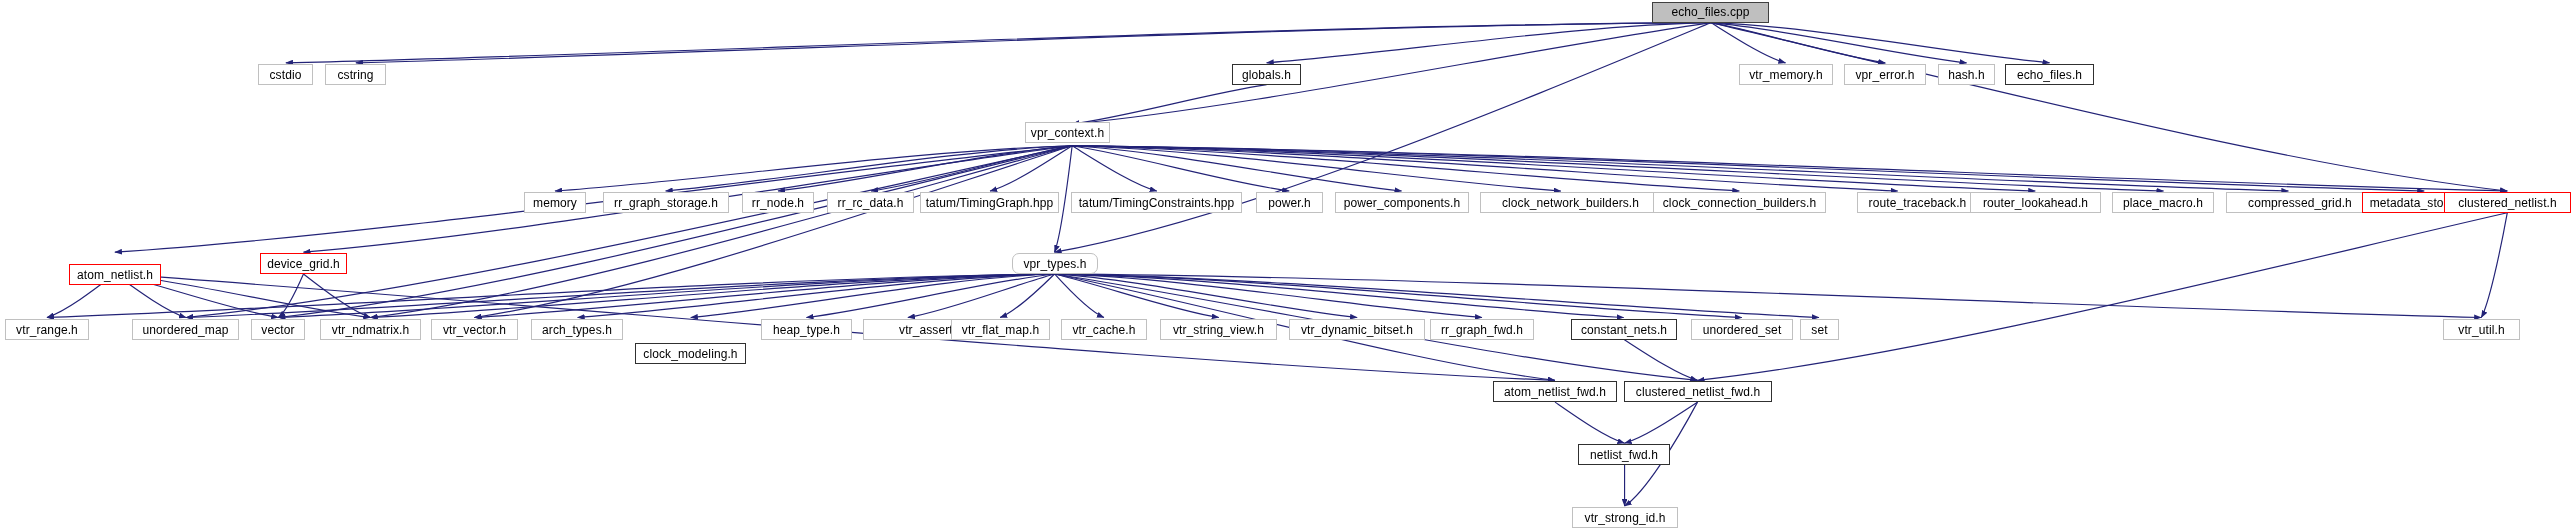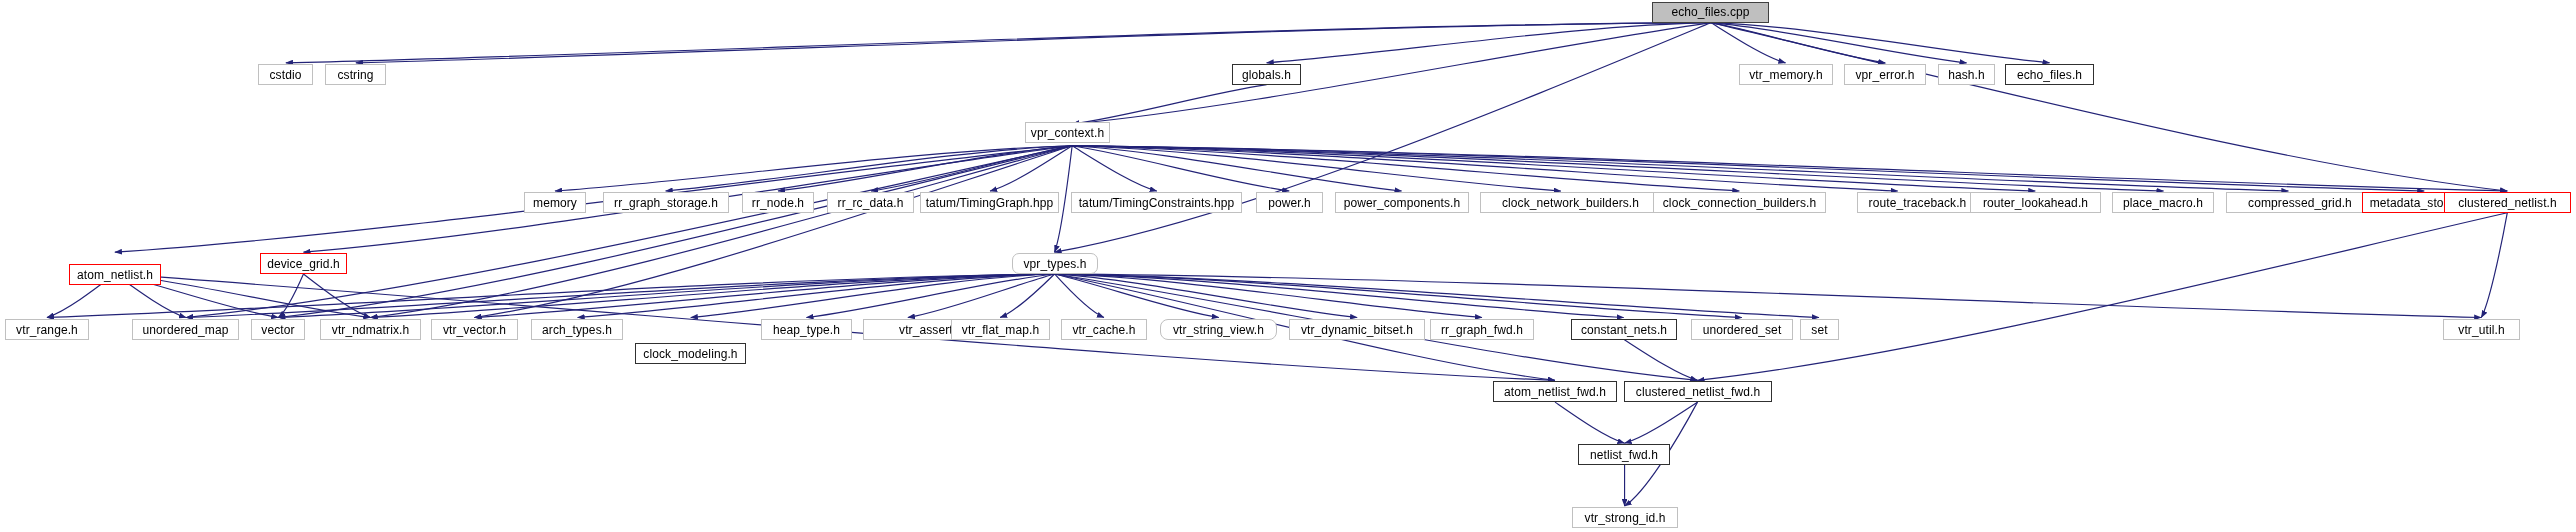--- a/index.html
+++ b/index.html
@@ -254,21 +254,21 @@
       </div>
       <div class="node" style="left: 863px; top: 319px; width: 89px; padding-left: 47px;">
         <span class="node-label">vtr_assert.h</span>
       </div>
       <div class="node" style="left: 951px; top: 319px; width: 99px;">
         <span class="node-label">vtr_flat_map.h</span>
       </div>
       <div class="node" style="left: 1061px; top: 319px; width: 86px;">
         <span class="node-label">vtr_cache.h</span>
       </div>
-      <div class="node" style="left: 1160px; top: 319px; width: 117px; border-radius: 8px;">
+      <div class="node" style="left: 1160px; top: 319px; width: 117px;">
         <span class="node-label">vtr_string_view.h</span>
       </div>
       <div class="node" style="left: 1289px; top: 319px; width: 136px;">
         <span class="node-label">vtr_dynamic_bitset.h</span>
       </div>
       <div class="node" style="left: 1430px; top: 319px; width: 104px;">
         <span class="node-label">rr_graph_fwd.h</span>
       </div>
       <div class="node bold" style="left: 1571px; top: 319px; width: 106px;">
         <span class="node-label">constant_nets.h</span>

